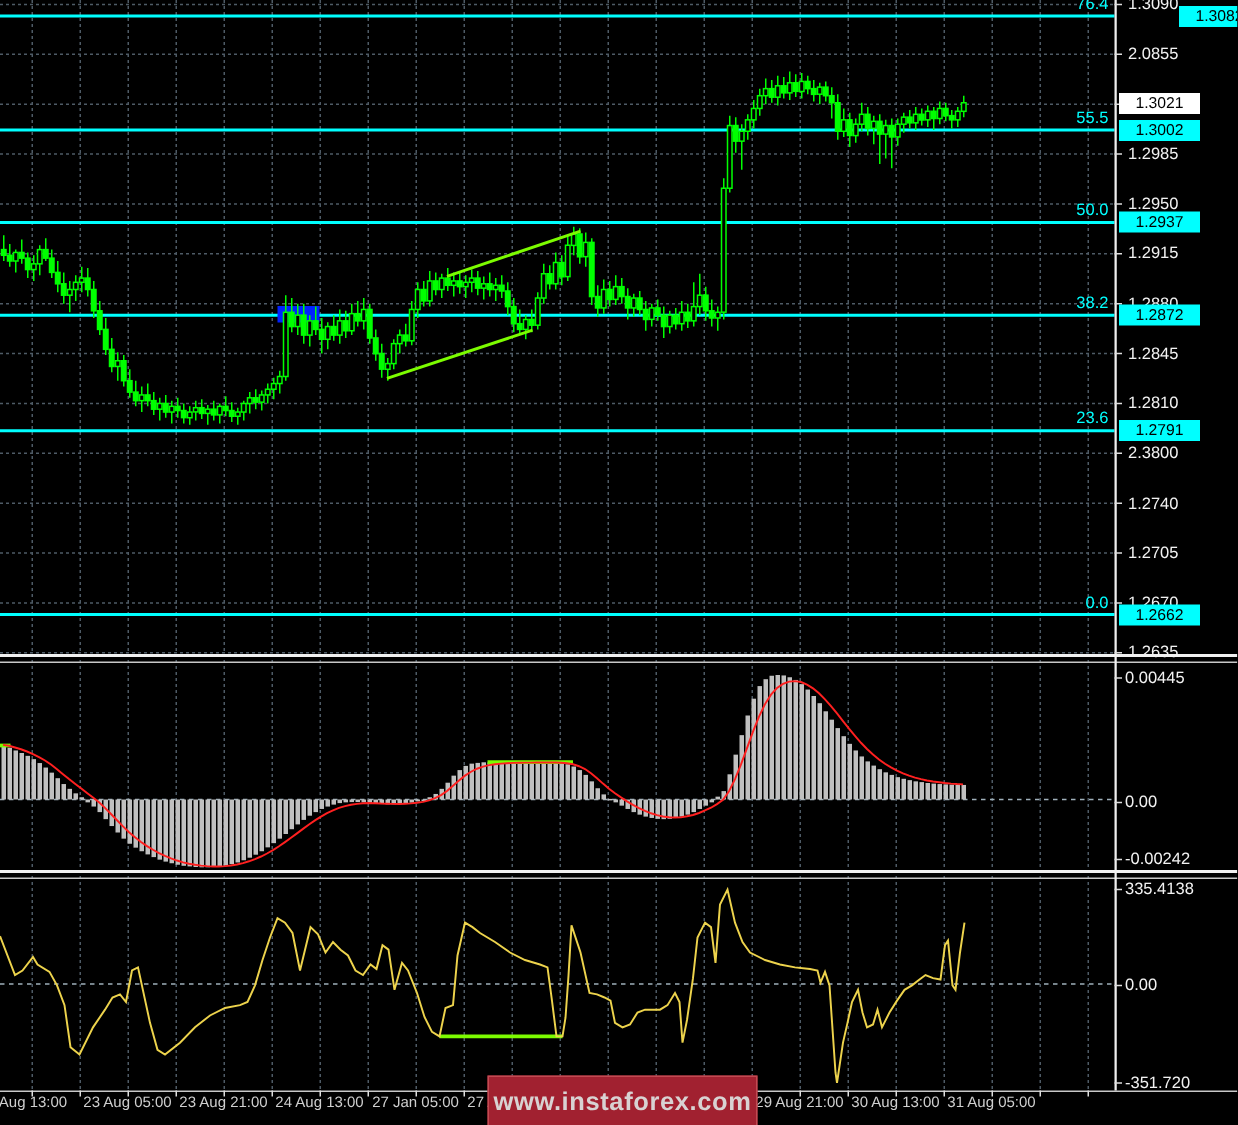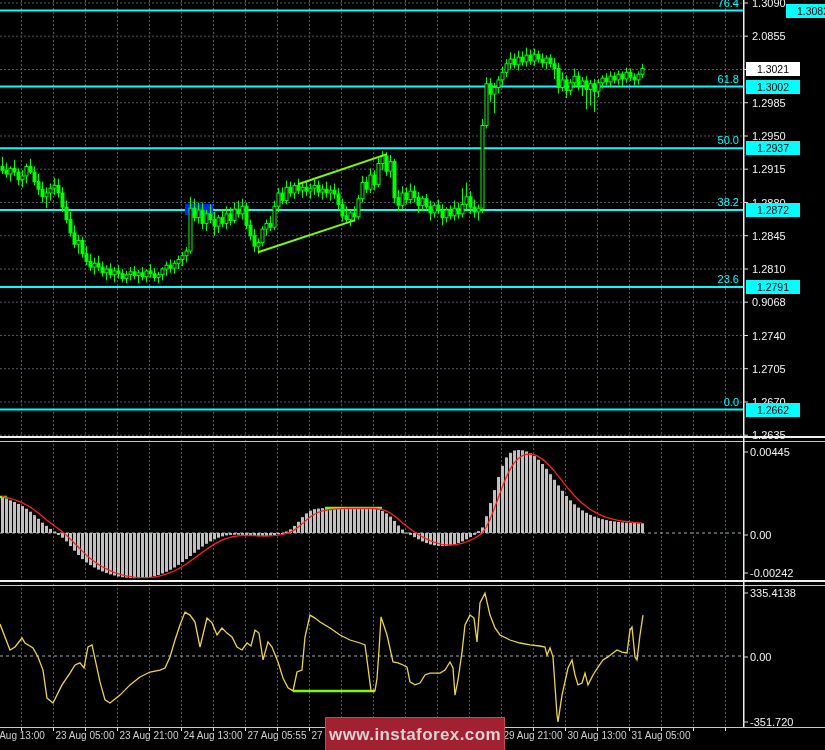--- a/index.html
+++ b/index.html
@@ -606,37 +606,37 @@
       <line x1="533.5" y1="727" x2="533.5" y2="731" stroke="#ddd"></line>
       <line x1="565.5" y1="727" x2="565.5" y2="731" stroke="#ddd"></line>
       <line x1="597.5" y1="727" x2="597.5" y2="731" stroke="#ddd"></line>
       <line x1="629.5" y1="727" x2="629.5" y2="731" stroke="#ddd"></line>
       <line x1="661.5" y1="727" x2="661.5" y2="731" stroke="#ddd"></line>
       <line x1="693.5" y1="727" x2="693.5" y2="731" stroke="#ddd"></line>
       <line x1="725.5" y1="727" x2="725.5" y2="731" stroke="#ddd"></line>
     </svg>
   <div id="fibLayer">
       <div class="fibl" style="top: -3.4px;">76.4</div>
-      <div class="fibl" style="top: 72.6px;">61.8</div>
+      <div class="fibl" style="top: 72.6px;">55.5</div>
       <div class="fibl" style="top: 134.35px;">50.0</div>
       <div class="fibl" style="top: 196.1px;">38.2</div>
       <div class="fibl" style="top: 273.05px;">23.6</div>
       <div class="fibl" style="top: 395.6px;">0.0</div>
     </div>
   <div id="priceScale">
       <div class="ptick" style="top: 3px;">1.3090</div>
       <div class="ptick" style="top: 36.25px;">2.0855</div>
       <div class="ptick" style="top: 69.5px;">1.3020</div>
       <div class="ptick" style="top: 102.75px;">1.2985</div>
       <div class="ptick" style="top: 136px;">1.2950</div>
       <div class="ptick" style="top: 169.25px;">1.2915</div>
       <div class="ptick" style="top: 202.5px;">1.2880</div>
       <div class="ptick" style="top: 235.75px;">1.2845</div>
       <div class="ptick" style="top: 269px;">1.2810</div>
-      <div class="ptick" style="top: 302.25px;">0.9068</div>
+      <div class="ptick" style="top: 302.25px;">2.3800</div>
       <div class="ptick" style="top: 335.5px;">1.2740</div>
       <div class="ptick" style="top: 368.75px;">1.2705</div>
       <div class="ptick" style="top: 402px;">1.2670</div>
       <div class="ptick" style="top: 435.25px;">1.2635</div>
       <div class="badge" style="top: 10.6px; background: rgb(0, 255, 255); margin-left: 40px;">1.3082</div>
       <div class="badge" style="top: 86.6px; background: rgb(0, 255, 255);">1.3002</div>
       <div class="badge" style="top: 148.35px; background: rgb(0, 255, 255);">1.2937</div>
       <div class="badge" style="top: 210.1px; background: rgb(0, 255, 255);">1.2872</div>
       <div class="badge" style="top: 287.05px; background: rgb(0, 255, 255);">1.2791</div>
       <div class="badge" style="top: 409.6px; background: rgb(0, 255, 255);">1.2662</div>
@@ -648,21 +648,21 @@
       <div class="slab" style="top: 573px;">-0.00242</div>
       <div class="slab" style="top: 593px;">335.4138</div>
       <div class="slab" style="top: 657px;">0.00</div>
       <div class="slab" style="top: 722px;">-351.720</div>
     </div>
   <div id="timeAxis">
       <div class="tlab" style="left: 22px;">Aug 13:00</div>
       <div class="tlab" style="left: 85px;">23 Aug 05:00</div>
       <div class="tlab" style="left: 149px;">23 Aug 21:00</div>
       <div class="tlab" style="left: 213px;">24 Aug 13:00</div>
-      <div class="tlab" style="left: 277px;">27 Aug 05:55</div>
+      <div class="tlab" style="left: 277px;">27 Jan 05:00</div>
       <div class="tlab" style="left: 341px;">27 Aug 21:00</div>
       <div class="tlab" style="left: 405px;">28 Aug 13:00</div>
       <div class="tlab" style="left: 469px;">29 Aug 05:00</div>
       <div class="tlab" style="left: 533px;">29 Aug 21:00</div>
       <div class="tlab" style="left: 597px;">30 Aug 13:00</div>
       <div class="tlab" style="left: 661px;">31 Aug 05:00</div>
     </div>
   <div class="watermark" style="left: 325px; top: 717px; width: 178px; height: 33px; background: rgb(161, 33, 48); border: 1px solid rgb(194, 74, 82); color: rgb(216, 210, 210);">
     <span>www.instaforex.com</span>
   </div>

